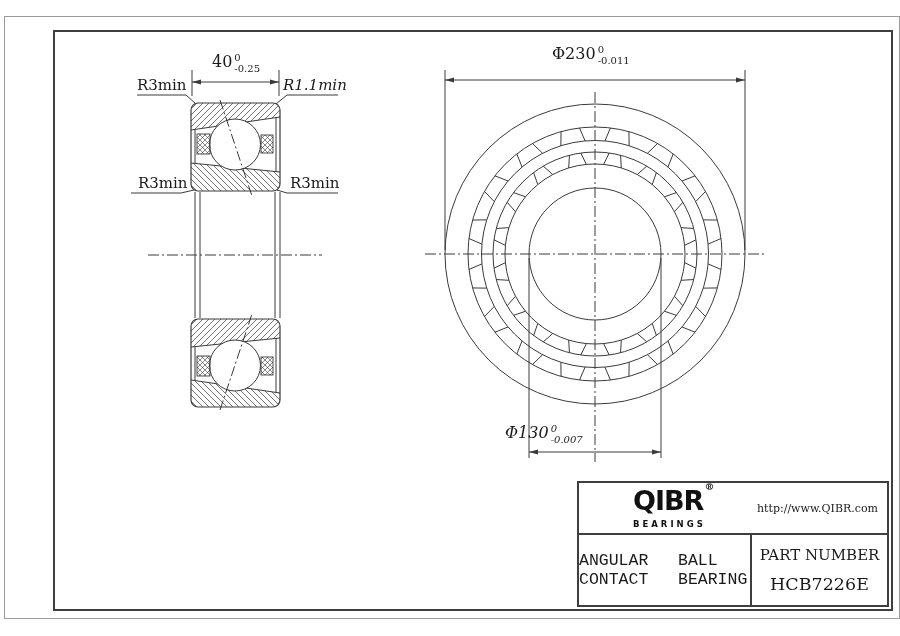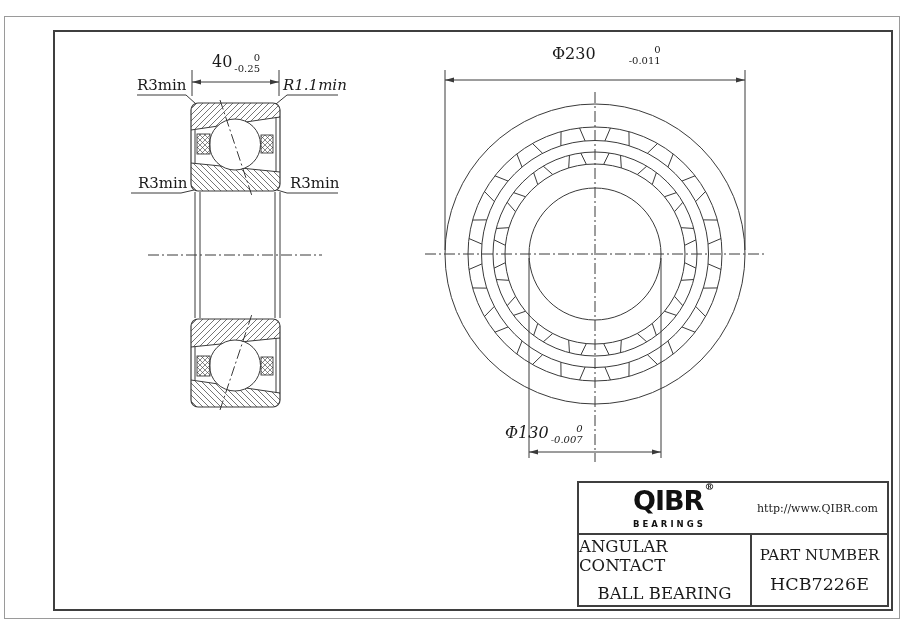--- a/index.html
+++ b/index.html
@@ -3,36 +3,36 @@
 <meta charset="utf-8">
 <style>
   html,body{margin:0;padding:0;background:#fff;}
   #page{position:relative;width:900px;height:636px;background:#ffffff;overflow:hidden;
         font-family:"DejaVu Serif", serif;color:#1a1a1a;}
   .abs{position:absolute;}
   #page-border{left:4px;top:16px;width:894px;height:601px;border:1px solid #9a9a9a;}
   #frame{left:53px;top:30px;width:836px;height:577px;border:2px solid #3f3f3f;}
   #drawing-svg{left:0;top:0;}
   
-  .dim{display:inline-flex;align-items:flex-start;font-size:16px;line-height:1;white-space:nowrap;text-align:right;}
+  .dim{display:inline-flex;align-items:flex-start;font-size:16px;line-height:1;white-space:nowrap;}
   .dim .tol{display:inline-flex;flex-direction:column;font-size:10px;line-height:1.1;margin-left:2px;transform:translateY(-2px);}
   .lbl{font-size:15px;line-height:1;white-space:nowrap;}
   
   #title-block{left:577px;top:481px;width:312px;height:126px;border:2px solid #3f3f3f;
                display:flex;flex-direction:column;background:#fff;box-sizing:border-box;}
   #tb-top{height:50px;display:flex;border-bottom:2px solid #3f3f3f;padding-left:41px;}
   #tb-logo{width:128px;display:flex;flex-direction:column;justify-content:center;padding-left:13px;box-sizing:border-box;}
   .logo-word{font-family:"DejaVu Sans",sans-serif;font-weight:900;font-size:27px;line-height:1;letter-spacing:-1px;color:#111;}
   .logo-reg{font-size:10px;vertical-align:top;font-weight:700;position:relative;top:-6px;left:1px;}
   .logo-sub{font-family:"DejaVu Sans",sans-serif;font-weight:700;font-size:8.5px;letter-spacing:3px;color:#111;margin-top:5px;}
   #tb-company{flex:1;display:flex;flex-direction:column;justify-content:center;align-items:center;gap:3px;}
   #tb-company .l1{font-size:12.5px;}
   #tb-company .l2{font-size:11px;}
   #tb-bottom{flex:1;display:flex;}
-  #tb-product{flex:1;display:flex;flex-direction:column;justify-content:center;align-items:center;gap:9px;font-size:16.5px;}
+  #tb-product{flex:1;display:flex;flex-direction:row;justify-content:center;align-items:center;gap:9px;font-size:16.5px;font-family:Liberation Mono, monospace;}
   #tb-part{width:137px;border-left:2px solid #3f3f3f;display:flex;flex-direction:column;justify-content:center;align-items:center;gap:10px;box-sizing:border-box;}
   #tb-part .pl{font-size:15px;}
   #tb-part .pn{font-size:17.5px;}
 </style>
 </head>
 <body>
 
 <div id="page">
 
   <div class="abs" id="page-border"></div>
@@ -162,21 +162,21 @@
       <polyline points="338,193 287,193 277,190" fill="none" stroke="#3a3a3a" stroke-width="1"></polyline>
     </svg>
 
   <div class="abs dim" style="left:212px;top:54px;">
     <span>40</span>
     <span class="tol">
       <span>0</span>
       <span>-0.25</span>
     </span>
   </div>
-  <div class="abs dim" style="left:552px;top:46px;gap:31px;">
+  <div class="abs dim" style="left:552px;top:46px;">
     <span>Φ230</span>
     <span class="tol">
       <span>0</span>
       <span>-0.011</span>
     </span>
   </div>
   <div class="abs dim" style="left:505px;top:425px;font-style:italic;">
     <span>Φ130</span>
     <span class="tol">
       <span>0</span>

